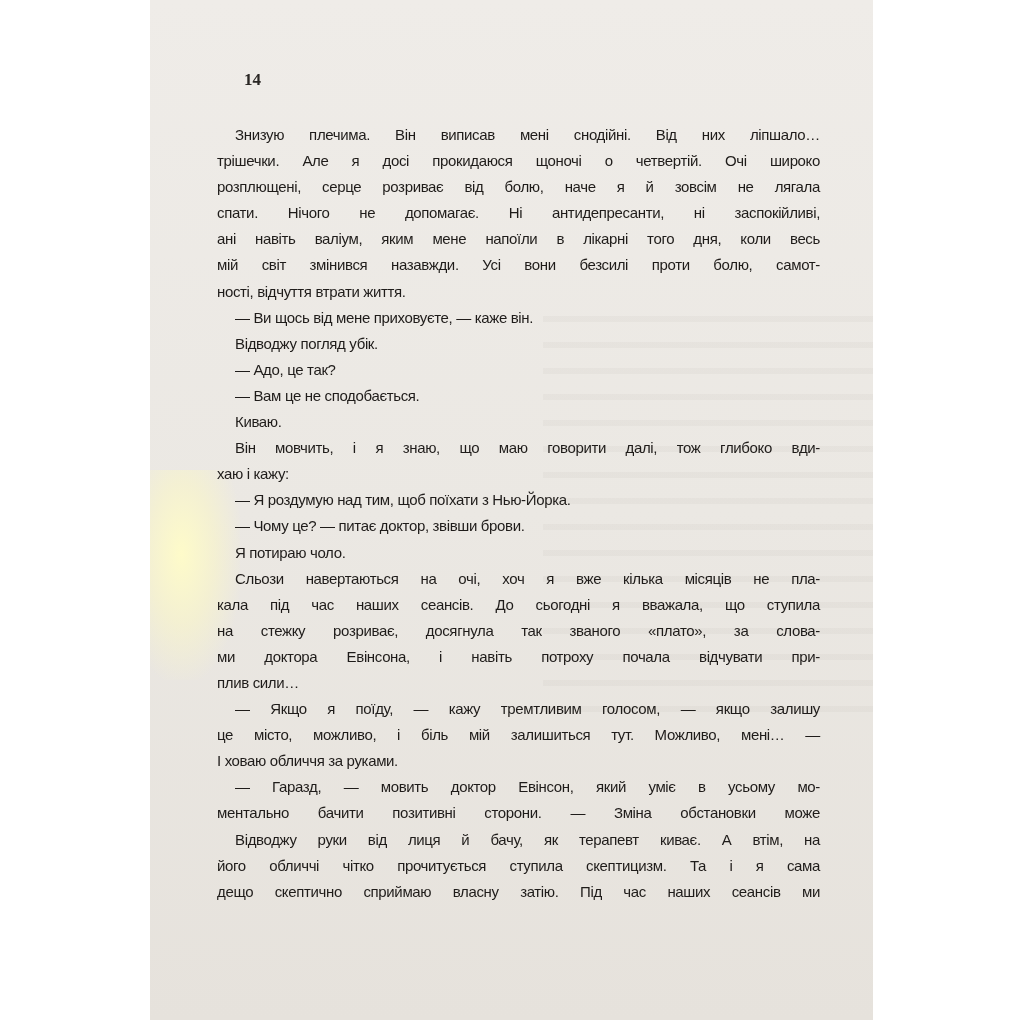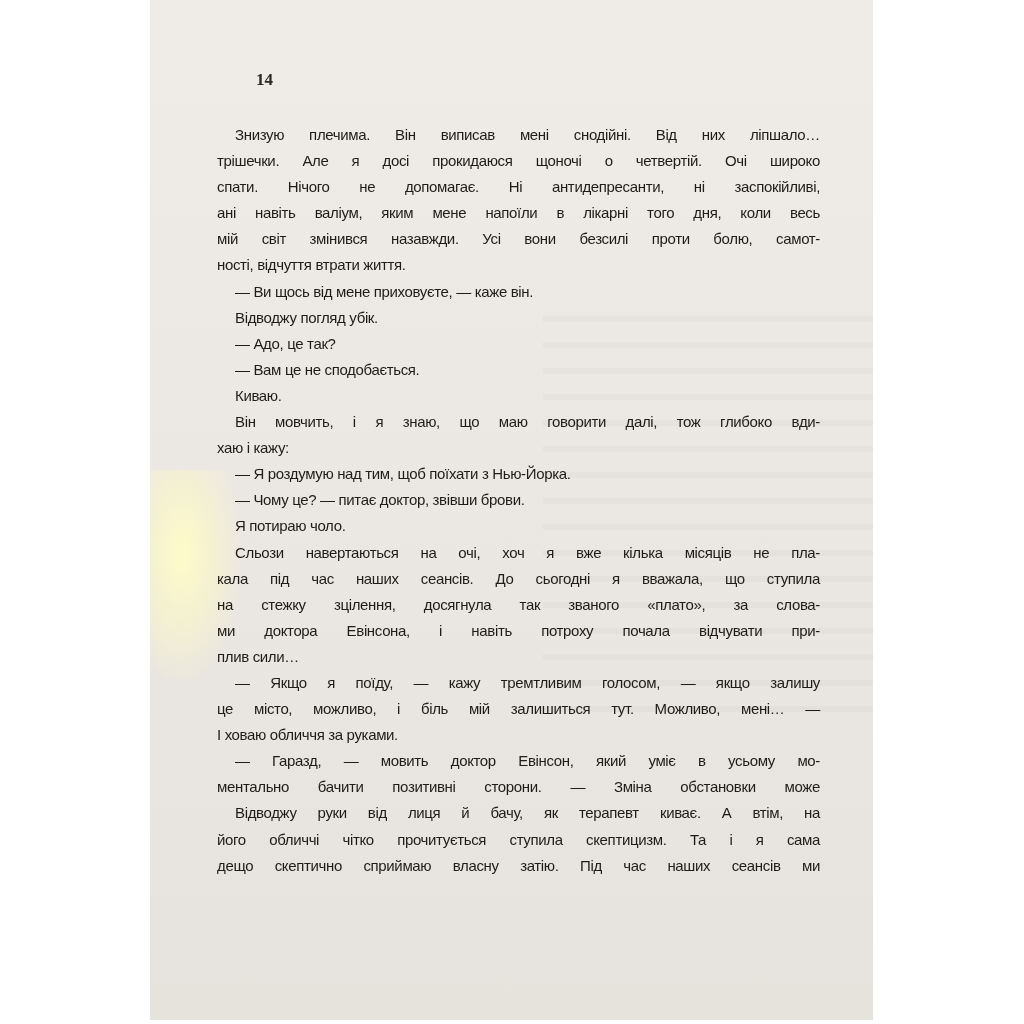--- a/index.html
+++ b/index.html
@@ -23,21 +23,21 @@
       position: absolute;
       left: 0;
       top: 470px;
       width: 90px;
       height: 210px;
       background: radial-gradient(ellipse at 35% 40%, rgba(255,252,200,0.95) 0%, rgba(250,246,200,0.6) 40%, rgba(240,236,225,0) 75%);
       pointer-events: none;
     }
     .page-number {
       position: absolute;
-      left: 106px;
+      left: 94px;
       top: 70px;
       font-family: "Liberation Serif", serif;
       font-size: 17px;
       color: #2a2724;
       font-weight: bold;
     }
     .text-block {
       position: absolute;
       left: 67px;
       top: 122px;
@@ -75,37 +75,38 @@
 </head>
 <body>
 
 <div class="page">
   <div class="bleed"></div>
   <div class="glow"></div>
   <div class="page-number">14</div>
   <div class="text-block" id="text-block">
     <span class="line indent">Знизую плечима. Він виписав мені снодійні. Від них ліпшало…</span>
     <span class="line">трішечки. Але я досі прокидаюся щоночі о четвертій. Очі широко</span>
+    <span class="line">розплющені, серце розриває від болю, наче я й зовсім не лягала</span>
     <span class="line">спати. Нічого не допомагає. Ні антидепресанти, ні заспокійливі,</span>
     <span class="line">ані навіть валіум, яким мене напоїли в лікарні того дня, коли весь</span>
     <span class="line">мій світ змінився назавжди. Усі вони безсилі проти болю, самот-</span>
     <span class="line last">ності, відчуття втрати життя.</span>
     <span class="line indent last">— Ви щось від мене приховуєте, — каже він.</span>
     <span class="line indent last">Відводжу погляд убік.</span>
     <span class="line indent last">— Адо, це так?</span>
     <span class="line indent last">— Вам це не сподобається.</span>
     <span class="line indent last">Киваю.</span>
     <span class="line indent">Він мовчить, і я знаю, що маю говорити далі, тож глибоко вди-</span>
     <span class="line last">хаю і кажу:</span>
     <span class="line indent last">— Я роздумую над тим, щоб поїхати з Нью-Йорка.</span>
     <span class="line indent last">— Чому це? — питає доктор, звівши брови.</span>
     <span class="line indent last">Я потираю чоло.</span>
     <span class="line indent">Сльози навертаються на очі, хоч я вже кілька місяців не пла-</span>
     <span class="line">кала під час наших сеансів. До сьогодні я вважала, що ступила</span>
-    <span class="line">на стежку зцілення, досягнула так званого «плато», за слова-</span>
+    <span class="line">на стежку розриває, досягнула так званого «плато», за слова-</span>
     <span class="line">ми доктора Евінсона, і навіть потроху почала відчувати при-</span>
     <span class="line last">плив сили…</span>
     <span class="line indent">— Якщо я поїду, — кажу тремтливим голосом, — якщо залишу</span>
     <span class="line">це місто, можливо, і біль мій залишиться тут. Можливо, мені… —</span>
     <span class="line last">І ховаю обличчя за руками.</span>
     <span class="line indent">— Гаразд, — мовить доктор Евінсон, який уміє в усьому мо-</span>
     <span class="line">ментально бачити позитивні сторони. — Зміна обстановки може</span>
     <span class="line indent">Відводжу руки від лиця й бачу, як терапевт киває. А втім, на</span>
     <span class="line">його обличчі чітко прочитується ступила скептицизм. Та і я сама</span>
     <span class="line">дещо скептично сприймаю власну затію. Під час наших сеансів ми</span>

